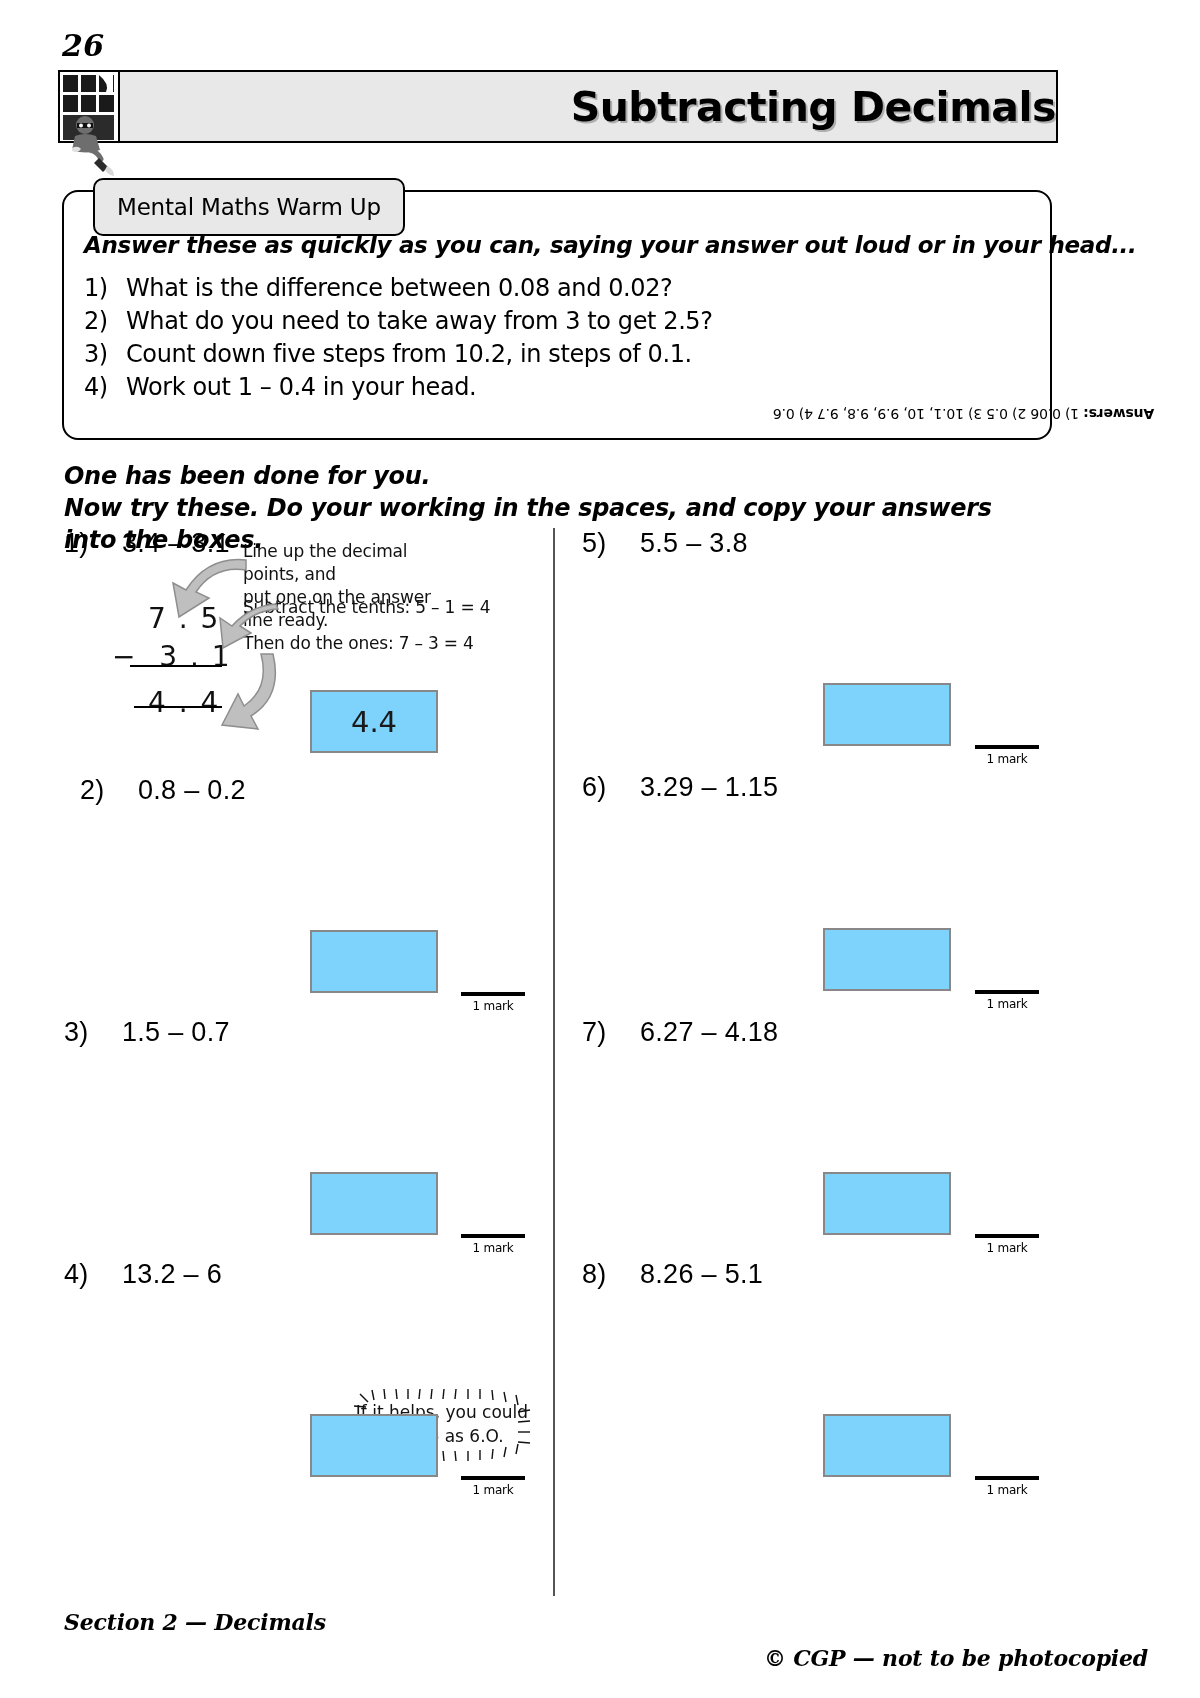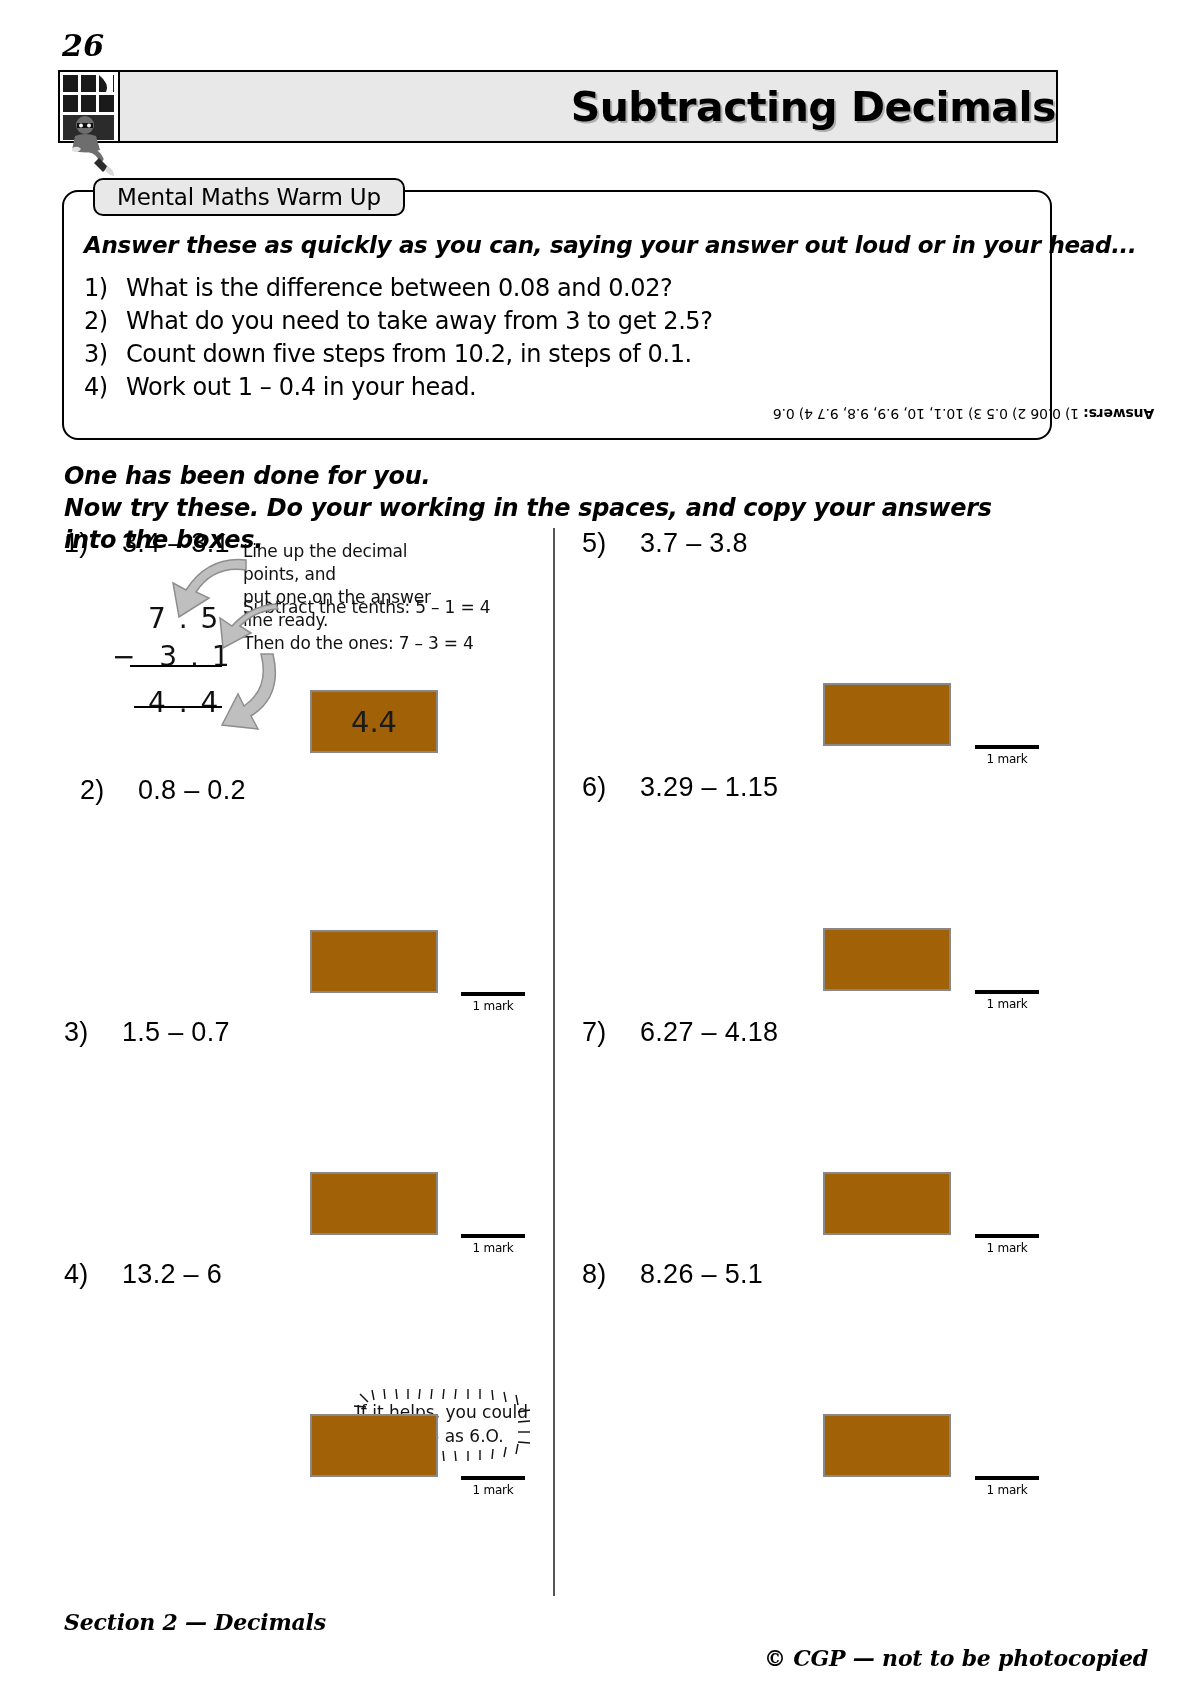--- a/index.html
+++ b/index.html
@@ -71,21 +71,21 @@
     height: 250px;
     border: 2px solid #000;
     border-radius: 16px;
     box-sizing: border-box;
     background: #fff;
   }
   .warmup-tab {
     position: absolute;
     left: 93px;
     top: 178px;
-    padding: 4px 22px;
+    padding: 14px 22px;
     border: 2px solid #000;
     border-radius: 10px;
     background: #e8e8e8;
     font-family: "DejaVu Sans", sans-serif;
     font-size: 23px;
     letter-spacing: -0.2px;
     z-index: 4;
   }
   .warmup-intro {
     position: absolute;
@@ -163,21 +163,21 @@
     width: 58px;
   }
 
   
   .answer-box {
     position: absolute;
     width: 128px;
     height: 63px;
     border: 2px solid #888;
     box-sizing: border-box;
-    background: #a16207;
+    background: #7dd3fc;
   }
   .answer-box .written {
     position: absolute;
     left: 0; right: 0;
     top: 50%;
     transform: translateY(-50%);
     text-align: center;
     font-family: "DejaVu Sans", sans-serif;
     font-size: 29px;
     color: #1a1a1a;
@@ -444,21 +444,21 @@
 
 <div class="answer-box" style="left:310px; top:1414px;">
   <span class="written"></span>
 </div>
 <div class="mark" style="left:461px; top:1476px;">
   <div class="rule"></div>
   <div class="label">1 mark</div>
 </div>
 
 <div class="question" style="left:582px; top:528px;">
-  <span class="qnum">5)</span><span>3.7 – 3.8</span>
+  <span class="qnum">5)</span><span>5.5 – 3.8</span>
 </div>
 <div class="answer-box" style="left:823px; top:683px;">
   <span class="written"></span>
 </div>
 <div class="mark" style="left:975px; top:745px;">
   <div class="rule"></div>
   <div class="label">1 mark</div>
 </div>
 
 <div class="question" style="left:582px; top:772px;">

